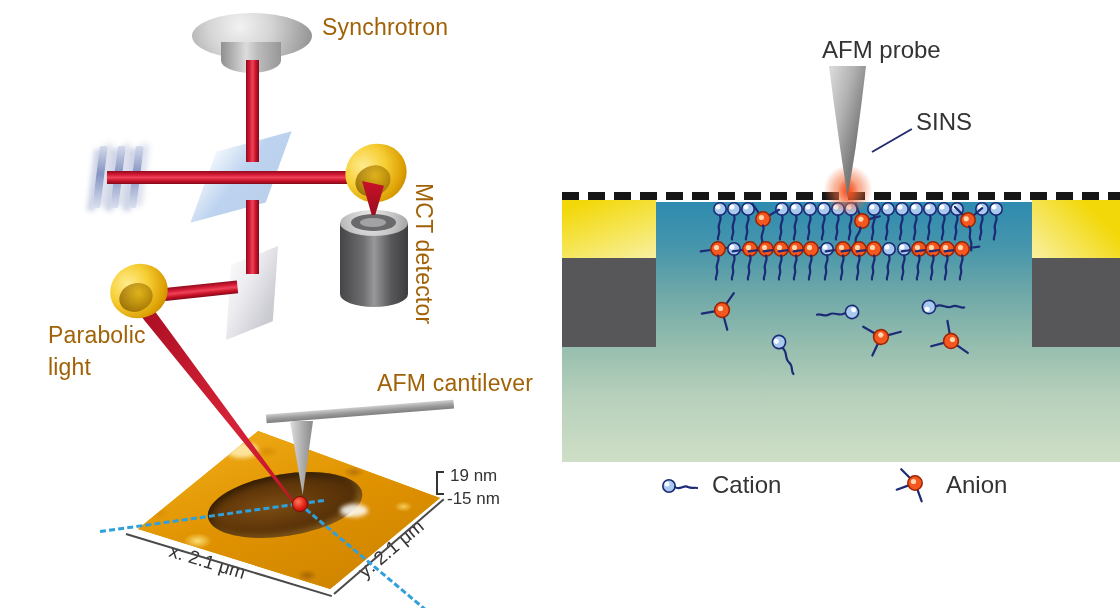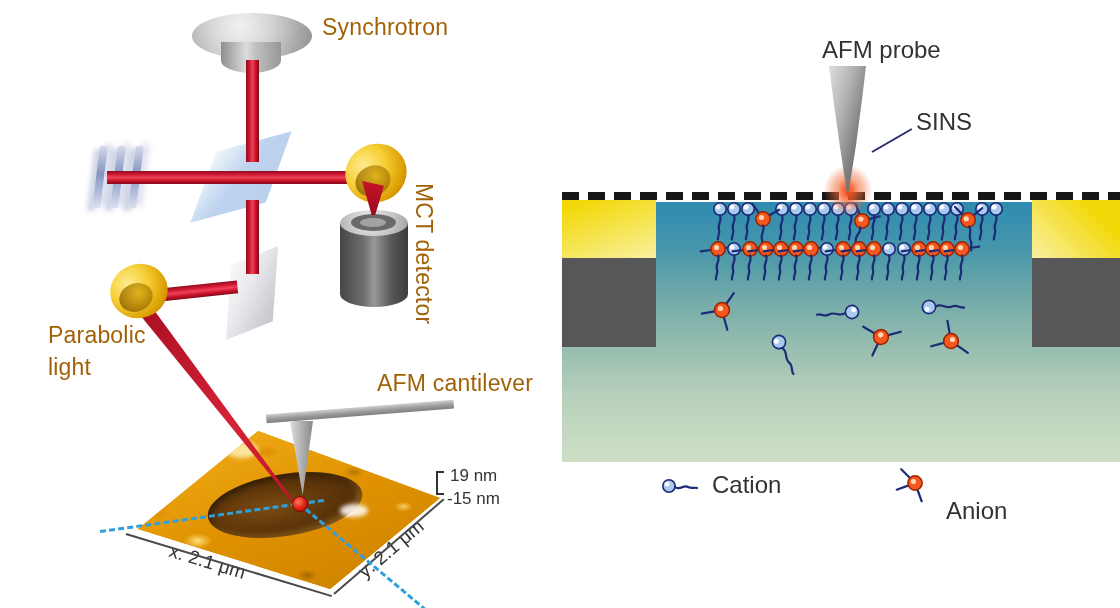--- a/index.html
+++ b/index.html
@@ -551,15 +551,15 @@
     <div class="big-lbl" style="left:712px;top:471px;">Cation</div>
     <span class="legend-icon" id="legend-anion-icon" style="left:898px;top:470px;"><svg width="34" height="56" class="" style="overflow: visible;">
           <g transform="rotate(0 17 13)">
             <line x1="11.7" y1="7.7" x2="3.2" y2="-0.8" class="tl"></line>
             <line x1="10.0" y1="15.6" x2="-1.3" y2="19.7" class="tl"></line>
             <line x1="19.6" y1="20.0" x2="23.7" y2="31.3" class="tl"></line>
             <circle cx="17" cy="13" r="7.2" class="an"></circle>
             <circle cx="15.5" cy="11.5" r="2.6" class="hlw"></circle>
           </g>
         </svg></span>
-    <div class="big-lbl" style="left:946px;top:497px;text-align:center;">Anion</div>
+    <div class="big-lbl" style="left:946px;top:471px;text-align:center;">Anion</div>
   </section>
 </div>
 
 </body></html>

